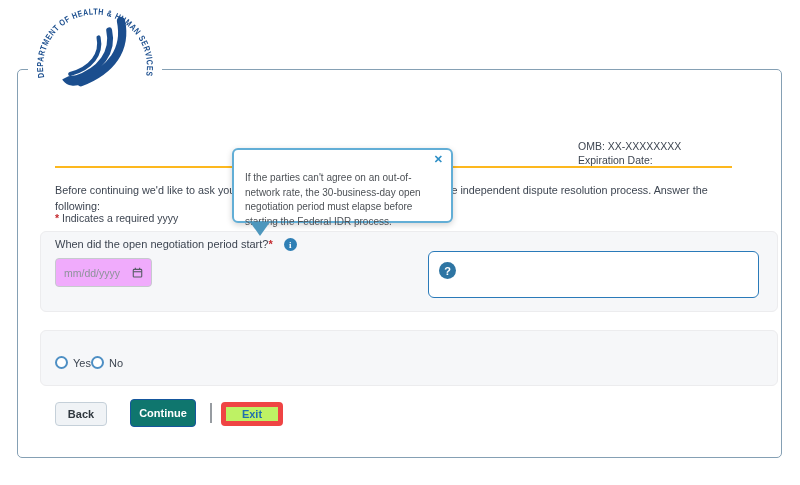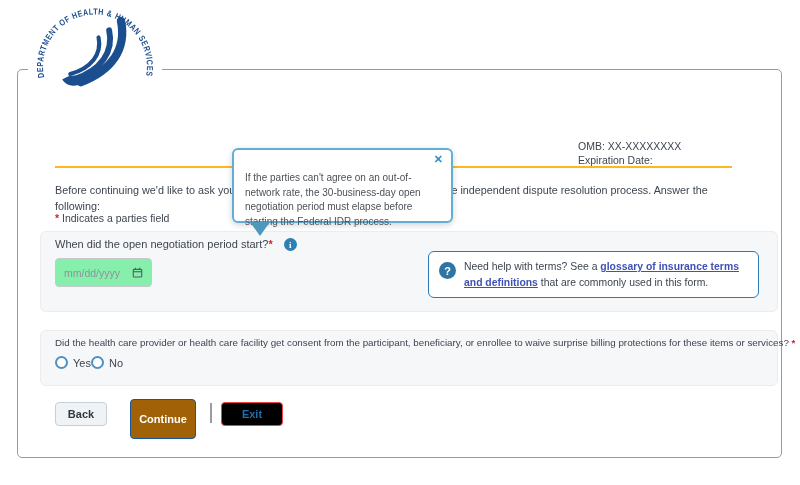--- a/index.html
+++ b/index.html
@@ -35,21 +35,21 @@
   .sec2 { top:330px; height:56px; }
 
   .q1-row { position:absolute; left:55px; top:238px; font-size:11px; font-weight:500;
             color:#3d4551; display:flex; align-items:flex-start; gap:11px; z-index:2; }
   .info-icon { display:inline-flex; width:13px; height:13px; border-radius:50%;
                background:#2f7fb5; color:#fff; font-weight:bold; font-size:9px;
                align-items:center; justify-content:center; font-family:"Liberation Serif", serif;
                cursor:pointer; }
 
   .date-group { position:absolute; left:55px; top:258px; width:97px; height:29px;
-                background:#86efac; border:1px solid #c6cace; border-radius:4px;
+                background:#f0abfc; border:1px solid #c6cace; border-radius:4px;
                 display:flex; align-items:center; padding:0 8px; gap:6px; z-index:2; }
   .date-group input { border:none; outline:none; width:62px; font-size:10.5px;
                       font-family:"Liberation Sans", sans-serif; color:#3d4551; background:transparent; }
   .date-group input::placeholder { color:#8d939a; }
 
   .help-box { position:absolute; left:428px; top:251px; width:331px; min-height:47px;
               background:#fff; border:1.5px solid #2a7ab9; border-radius:6px;
               display:flex; align-items:flex-start; gap:8px; padding:7px 10px; z-index:2; }
   .help-icon { flex:0 0 auto; width:17px; height:17px; border-radius:50%; background:#2e75a3;
                color:#fff; font-weight:bold; font-size:11px; display:flex;
@@ -76,26 +76,26 @@
   .radio-opt { display:flex; align-items:center; gap:5px; cursor:pointer; }
   .radio-circle { width:13px; height:13px; border:2px solid #4e8fc4; border-radius:50%;
                   background:#fff; }
   .radio-label { font-size:11px; color:#3d4551; }
 
   .btn { position:absolute; border-radius:4px; font-size:11px; font-weight:bold;
          display:flex; align-items:center; justify-content:center; cursor:pointer;
          font-family:"Liberation Sans", sans-serif; }
   .btn-back { left:55px; top:402px; width:52px; height:24px; background:#f0f3f6;
               border:1px solid #c5d0d9; color:#30383f; }
-  .btn-continue { left:130px; top:399px; width:66px; height:40px; background:#a16207;
+  .btn-continue { left:130px; top:399px; width:66px; height:28px; background:#0f766e;
                   border:1px solid #15569d; color:#fff; }
   .btn-divider { position:absolute; left:210px; top:403px; width:2px; height:20px;
                  background:#979ca1; }
-  .btn-exit { left:221px; top:402px; width:62px; height:24px; background:#000000;
-              border:1px solid #ef4444; color:#1f6fae; }
+  .btn-exit { left:221px; top:402px; width:62px; height:24px; background:#bef264;
+              border:5px solid #ef4444; color:#1f6fae; }
 </style>
 </head>
 <body>
 
 <div id="app">
 
   <div class="card"></div>
 
   <div class="logo">
     <svg viewBox="0 0 100 100">
@@ -117,53 +117,51 @@
 
   <div class="omb">
     <div>OMB: XX-XXXXXXXX</div>
     <div>Expiration Date:</div>
   </div>
 
   <div class="gold-line"></div>
 
   <div class="intro">Before continuing we'd like to ask you a series of questions to see if you can use the independent dispute resolution process. Answer the following:</div>
 
-  <div class="req-note"><span class="req-star">*</span><span> Indicates a parties field</span></div>
+  <div class="req-note"><span class="req-star">*</span><span> Indicates a required yyyy</span></div>
 
   <div class="section sec1"></div>
 
   <div class="q1-row">
     <span><span>When did the open negotiation period start?</span><span class="req-star">*</span></span>
     <span class="info-icon">i</span>
   </div>
 
   <div class="date-group">
     <input type="text" placeholder="mm/dd/yyyy" style="">
     <svg width="13" height="13" viewBox="0 0 13 13">
       <rect x="1.5" y="2.8" width="10" height="9" rx="1" fill="none" stroke="#565c65" stroke-width="1.3"></rect>
       <line x1="1.5" y1="5.6" x2="11.5" y2="5.6" stroke="#565c65" stroke-width="1.3"></line>
       <line x1="4" y1="1" x2="4" y2="3.5" stroke="#565c65" stroke-width="1.3"></line>
       <line x1="9" y1="1" x2="9" y2="3.5" stroke="#565c65" stroke-width="1.3"></line>
     </svg>
   </div>
 
   <div class="help-box">
     <span class="help-icon">?</span>
-    <span class="help-text"><span>Need help with terms? See a </span><a class="glossary-link">glossary of insurance terms and definitions</a><span> that are commonly used in this form.</span></span>
   </div>
 
   <div class="tooltip">
     <span class="tooltip-close">✕</span>
     <div class="tooltip-text">If the parties can't agree on an out-of-network rate, the 30-business-day open negotiation period must elapse before starting the Federal IDR process.</div>
   </div>
   <div class="tooltip-arrow"></div>
 
   <div class="section sec2"></div>
 
-  <div class="q2-label"><span>Did the health care provider or health care facility get consent from the participant, beneficiary, or enrollee to waive surprise billing protections for these items or services? </span><span class="req-star">*</span></div>
 
   <div class="radio-row">
     <span class="radio-opt">
       <span class="radio-circle"></span>
       <span class="radio-label">Yes</span>
     </span>
     <span class="radio-opt">
       <span class="radio-circle"></span>
       <span class="radio-label">No</span>
     </span>

